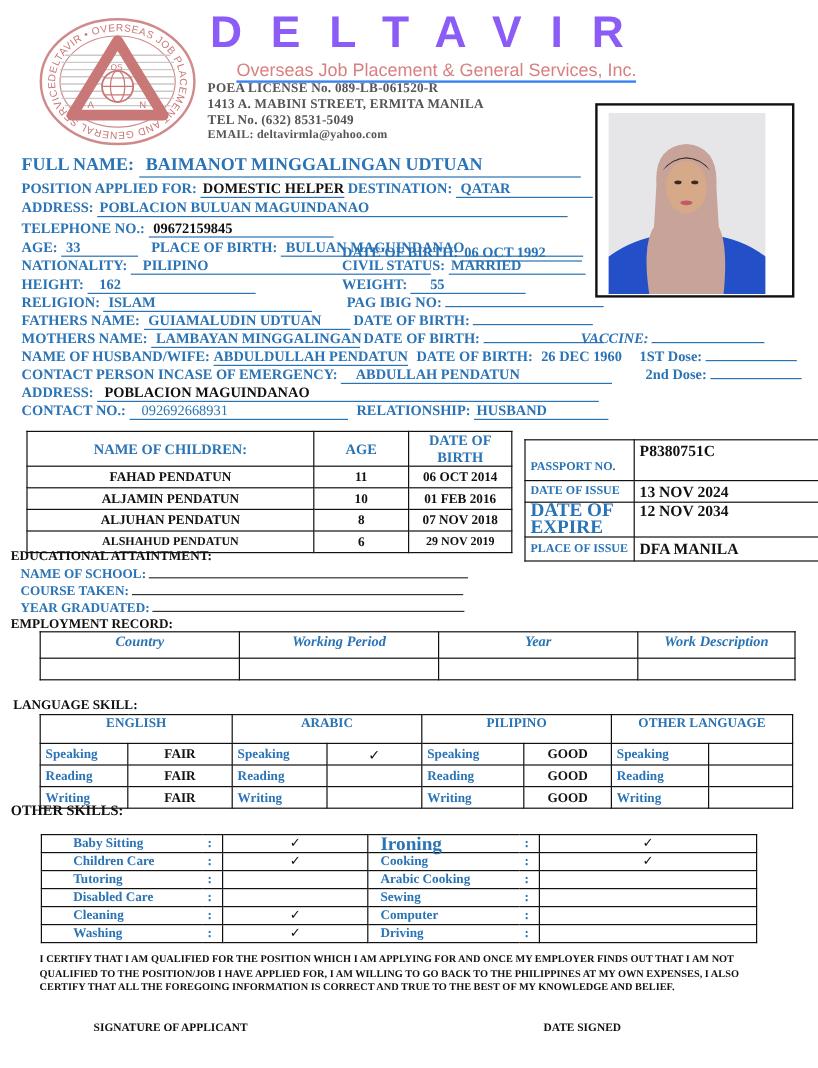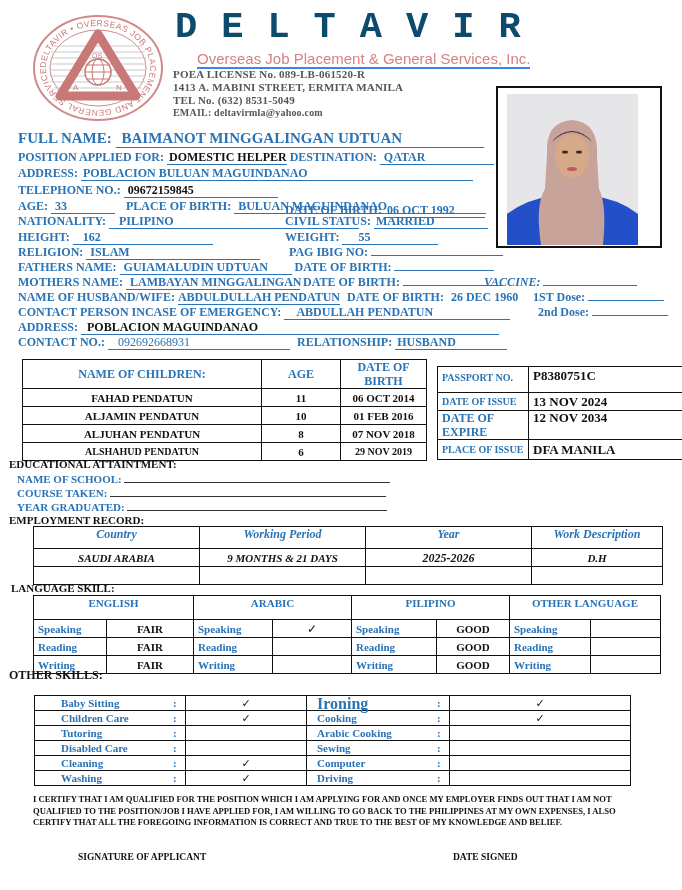--- a/index.html
+++ b/index.html
@@ -3,21 +3,21 @@
 <meta charset="utf-8">
 <style>
   html, body { margin:0; padding:0; background:#fff; }
   body { width:682px; height:890px; position:relative; overflow:hidden;
          font-family:"Liberation Serif","DejaVu Serif",serif; color:#111; }
   .abs { position:absolute; }
 
   
   #logo { left:32px; top:14px; width:132px; height:108px; }
   #brand { left:175px; top:6px; font-size:37px; letter-spacing:24px; font-weight:bold;
-           color:#0c4a6e; font-family:Liberation Mono, monospace; }
+           color:#8b5cf6; font-family:Liberation Sans, sans-serif; }
   #tagline { left:197px; top:51px; font-size:15px; color:#d98080; font-family:"Liberation Sans","DejaVu Sans",sans-serif;
              border-bottom:2px solid #3b82f6; line-height:16px; }
   .hdr-line { left:173px; font-size:11px; color:#555; font-weight:bold; letter-spacing:0.2px; }
 
   
   #photo-frame { left:496px; top:86px; width:166px; height:162px; border:2px solid #111; box-sizing:border-box; background:#fff; }
   #photo { position:absolute; left:9px; top:6px; width:131px; height:151px; }
 
   
   .row { position:absolute; font-size:12px; font-weight:bold; color:#2a73b5; white-space:nowrap; line-height:14px; }
@@ -227,29 +227,29 @@
     <td class="c" style="font-size:10px">ALSHAHUD PENDATUN</td>
     <td class="c">6</td>
     <td class="c" style="font-size:10px">29 NOV 2019</td>
   </tr>
 </tbody>
   </table>
 
 <table style="left:437px; top:366px; width:250px;">
   <tbody>
       <tr style="height:26px;">
-    <td class="blue-cell" style="width:82px; font-size:10px; vertical-align:top; padding-top:4px;">PASSPORT NO.</td>
+    <td class="blue-cell" style="width:82px; font-size:10px; vertical-align:top; padding-top:16px;">PASSPORT NO.</td>
     <td style="font-size:13px; vertical-align:top; padding-top:2px;">P8380751C</td>
   </tr>
   <tr style="height:17px;">
     <td class="blue-cell" style="font-size:10px;">DATE OF ISSUE</td>
     <td style="font-size:13px;">13 NOV 2024</td>
   </tr>
   <tr style="height:24px;">
-    <td class="blue-cell" style="font-size:12px; vertical-align:top;">DATE OF EXPIRE</td>
+    <td class="blue-cell" style="font-size:16px; vertical-align:top;">DATE OF EXPIRE</td>
     <td style="font-size:13px; vertical-align:top;">12 NOV 2034</td>
   </tr>
   <tr style="height:20px;">
     <td class="blue-cell" style="font-size:10px;">PLACE OF ISSUE</td>
     <td style="font-size:13px;">DFA MANILA</td>
   </tr>
 </tbody>
   </table>
 
 <div class="section" style="left:9px; top:458px;">EDUCATIONAL ATTAINTMENT:</div>
@@ -267,26 +267,20 @@
 </div>
 
 <div class="section" style="left:9px; top:514px;">EMPLOYMENT RECORD:</div>
 <table style="left:33px; top:526px; width:630px;font-style:italic;">
   <tbody>
       <tr style="height:22px;">
     <th style="width:157px; vertical-align:top;">Country</th>
     <th style="width:157px; vertical-align:top;">Working Period</th>
     <th style="width:157px; vertical-align:top;">Year</th>
     <th style="vertical-align:top;">Work Description</th>
-  </tr>
-  <tr>
-    <td class="c">SAUDI ARABIA</td>
-    <td class="c">9 MONTHS &amp; 21 DAYS</td>
-    <td class="c" style="font-size:12px;">2025-2026</td>
-    <td class="c">D.H</td>
   </tr>
   <tr style="height:13px;">
     <td></td>
         <td></td>
         <td></td>
         <td></td>
   </tr>
 </tbody>
   </table>
 

